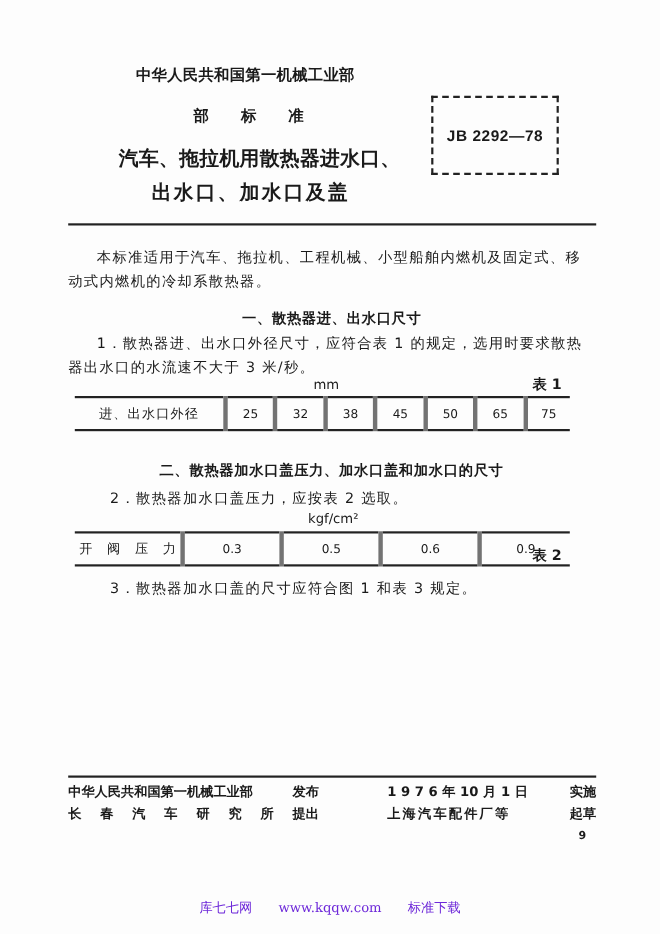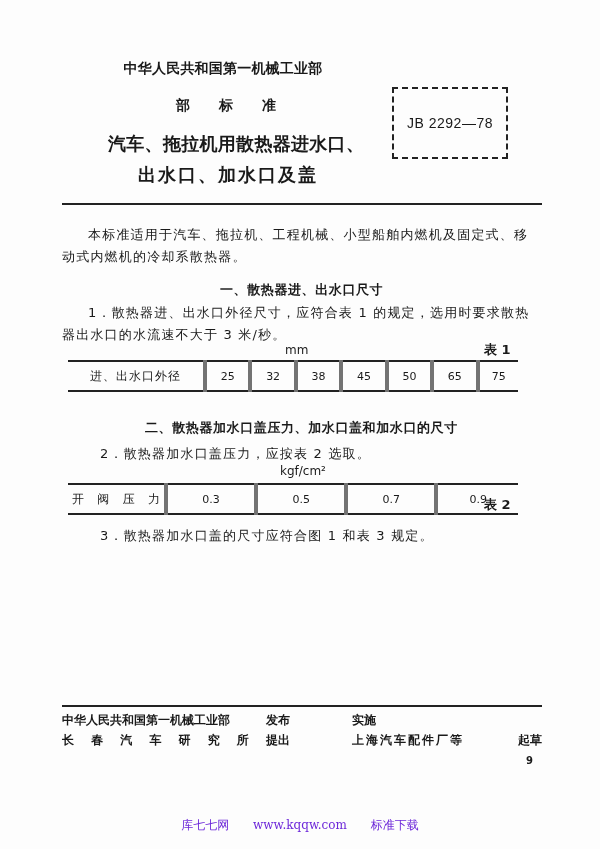--- a/index.html
+++ b/index.html
@@ -10,21 +10,21 @@
   }
   .abs { position: absolute; }
   .ministry { left: 118px; top: 60px; width: 210px; text-align: center; font-size: 14px; font-weight: bold; letter-spacing: 0.2px; }
   .std-type { left: 176px; top: 97px; width: 100px; display: flex; justify-content: space-between; font-size: 14px; font-weight: bold; }
   .title1 { left: 108px; top: 132px; width: 256px; text-align: left; font-size: 18px; font-weight: bold; letter-spacing: 0.3px; white-space: nowrap; }
   .title2 { left: 108px; top: 163px; width: 240px; text-align: center; font-size: 18px; font-weight: bold; letter-spacing: 2px; white-space: nowrap; }
   .code-box {
     left: 392px; top: 87px; width: 116px; height: 72px;
     border: 2px dashed #222; box-sizing: border-box;
     display: flex; align-items: center; justify-content: center;
-    font-size: 14px; font-weight: normal; font-family: "Liberation Sans", sans-serif; letter-spacing: 0.5px;
+    font-size: 14px; font-weight: bold; font-family: "Liberation Sans", sans-serif; letter-spacing: 0.5px;
   }
   .rule { background: #222; height: 2px; }
   .para { font-size: 13px; line-height: 22px; letter-spacing: 1.2px; }
   .p-intro { left: 62px; top: 224px; width: 480px; text-indent: 26px; }
   .section { font-size: 13px; font-weight: bold; letter-spacing: 0.6px; white-space: nowrap; }
   .sec1 { left: 220px; top: 281px; }
   .p-1 { left: 62px; top: 302px; width: 480px; text-indent: 26px; }
   .unit { font-size: 12px; }
   .tlabel { font-size: 13px; font-weight: bold; text-align: center; }
   table.std {
@@ -91,21 +91,21 @@
 <div class="abs para p-2">2．散热器加水口盖压力，应按表 2 选取。</div>
 <div class="abs unit" style="left:280px; top:464px;">kgf/cm²</div>
 <div class="abs tlabel" style="left:484px; top:464px;margin-top:32px;">表 2</div>
 
 <table class="std t2">
   <tbody>
       <tr>
     <td class="head">开阀压力</td>
     <td>0.3</td>
     <td>0.5</td>
-    <td>0.7</td>
+    <td>0.6</td>
     <td>0.9</td>
   </tr>
 </tbody>
   </table>
 
 <div class="abs para p-3">3．散热器加水口盖的尺寸应符合图 1 和表 3 规定。</div>
 
 <div class="abs rule" style="left:62px; top:705px; width:480px;"></div>
 
 <div class="abs footer-row" style="left:62px; top:712px; width:228px;">
@@ -121,20 +121,21 @@
     <span>汽</span>
     <span>车</span>
     <span>研</span>
     <span>究</span>
     <span>所</span>
     <span>提出</span>
   </div>
 </div>
 <div class="abs footer-row" style="left:352px; top:712px; width:190px;">
   <div class="spread">
+    <span>1 9 7 6 年 10 月 1 日</span>
     <span>实施</span>
   </div>
 </div>
 <div class="abs footer-row" style="left:352px; top:732px; width:190px;">
   <div class="spread">
     <span style="letter-spacing:2px;">上海汽车配件厂等</span>
     <span>起草</span>
   </div>
 </div>
 <div class="abs pg">9</div>

